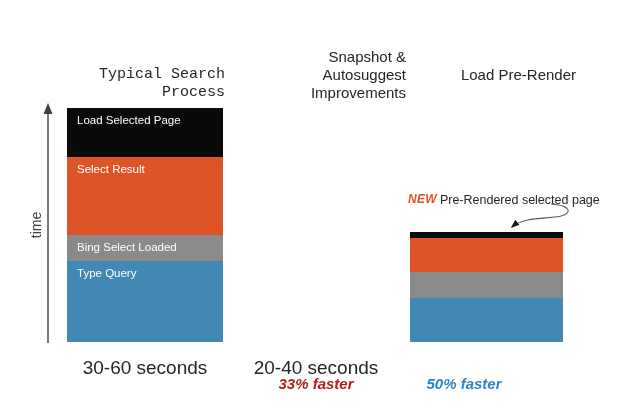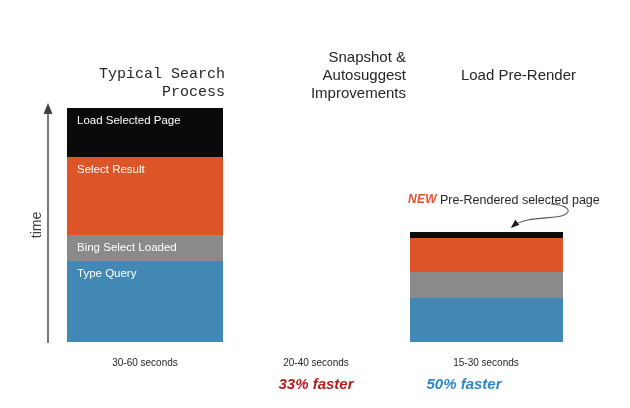--- a/index.html
+++ b/index.html
@@ -19,21 +19,21 @@
   .seg-label {
     position:absolute; top:6px; left:10px; right:2px;
     font-size:11.5px; line-height:13px; color:#ffffff; white-space:nowrap;
   }
   .time-label {
     position:absolute; left:15px; top:217px; width:42px; text-align:center;
     font-size:14px; color:#404040; transform:rotate(-90deg);
   }
   .bottom-label {
     position:absolute; width:180px; text-align:center;
-    font-size:10px; color:#262626;
+    font-size:19px; color:#262626;
   }
   .faster {
     position:absolute; width:180px; text-align:center;
     font-size:15px; font-style:italic; font-weight:bold;
   }
   .annotation {
     position:absolute; left:408px; top:192px;
     font-size:12.5px; color:#262626; white-space:nowrap;
   }
   .annotation .new {
@@ -87,17 +87,16 @@
       <div class="seg" style="height: 26px; background: rgb(138, 138, 138);"></div>
       <div class="seg" style="height: 44px; background: rgb(65, 137, 180);"></div>
     </div>
 
   <div class="annotation">
     <span class="new" style="color: rgb(224, 83, 42);">NEW</span><span>Pre-Rendered selected page</span>
   </div>
 
   <div class="bottom-label" style="left:55px;  top:357px;">30-60 seconds</div>
   <div class="bottom-label" style="left:226px; top:357px;">20-40 seconds</div>
-  <div class="bottom-label" style="left:396px; top:357px;">15-30 seconds</div>
   <div class="faster" style="left: 226px; top: 375px; color: #b91c1c;">33% faster</div>
   <div class="faster" style="left: 374px; top: 375px; color: rgb(46, 134, 200);">50% faster</div>
 
 </div>
 
 </body></html>

